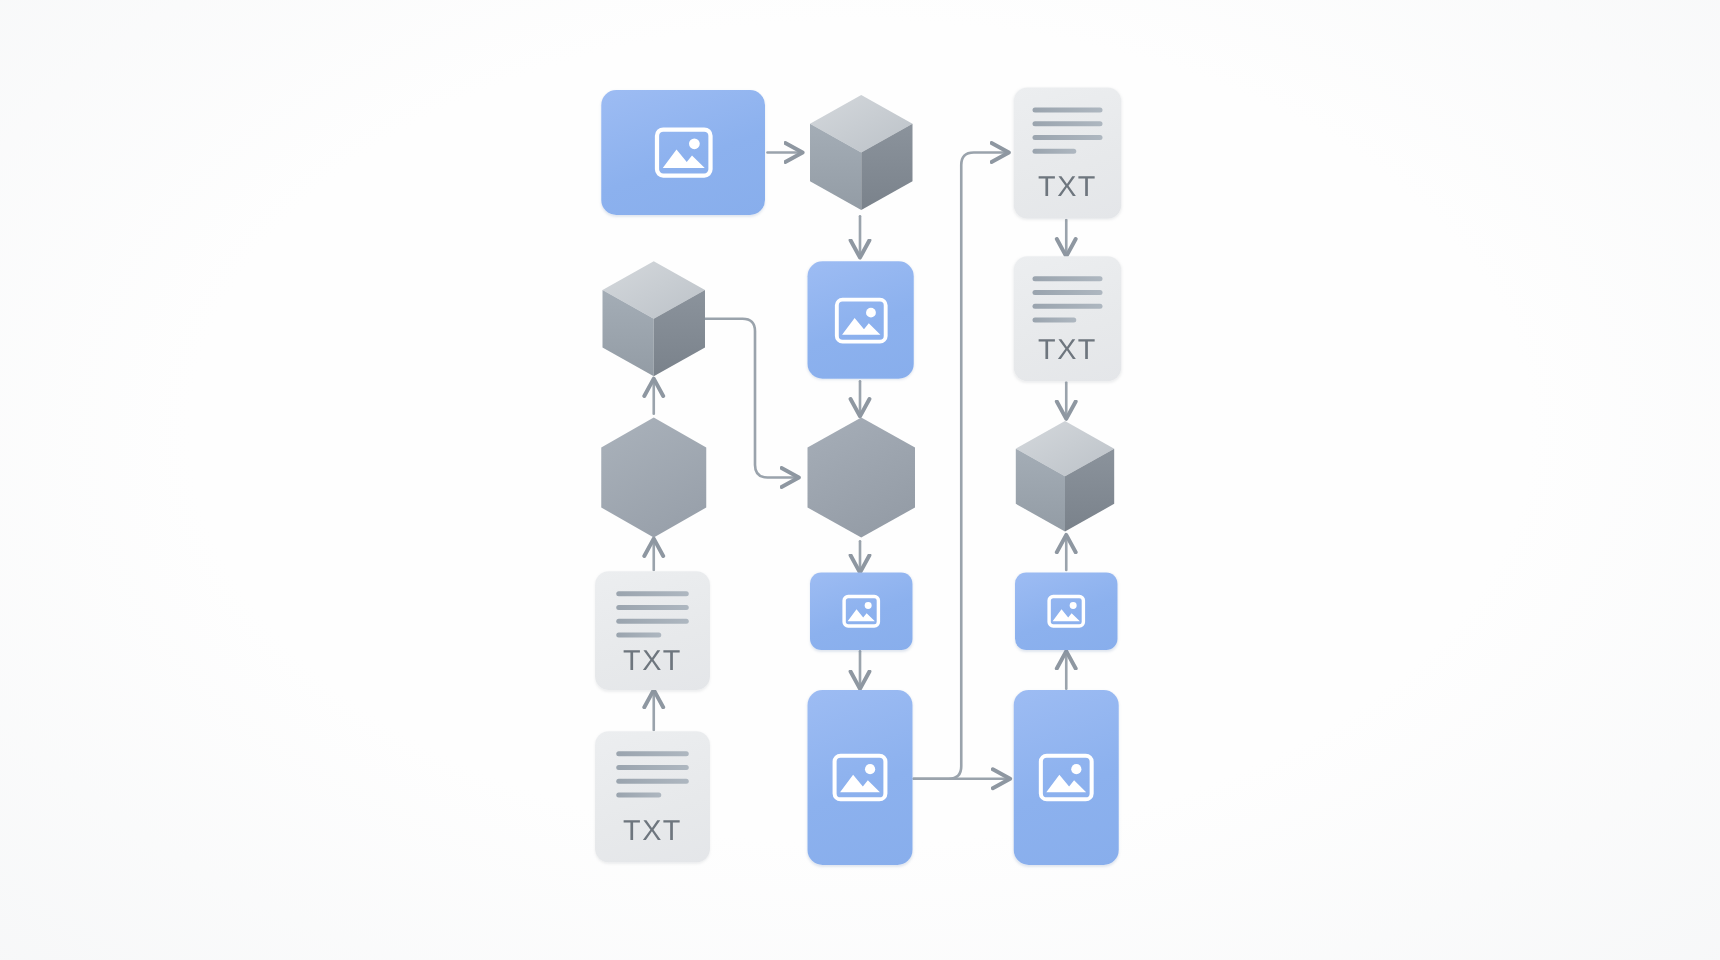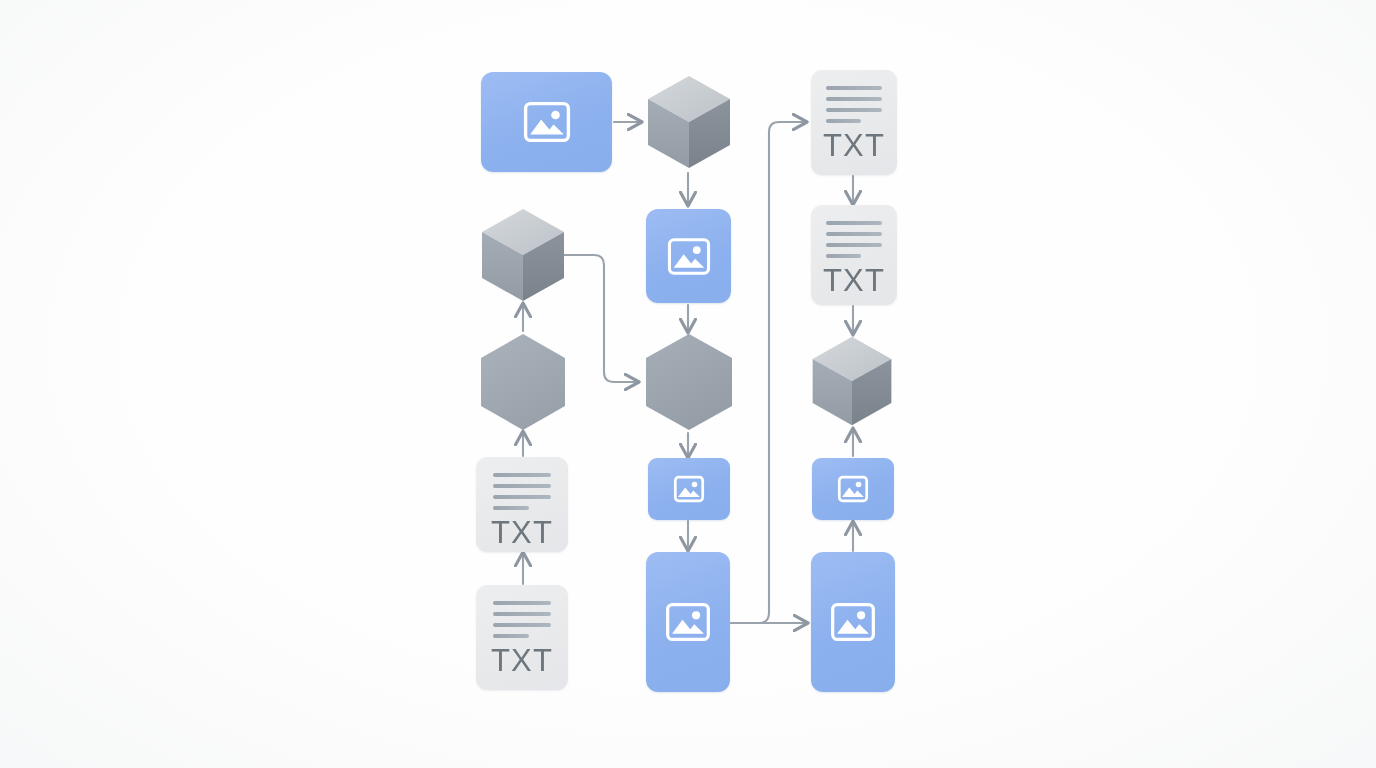--- a/index.html
+++ b/index.html
@@ -60,21 +60,21 @@
   .txt-lines .ln {
     height: 4px;
     border-radius: 2px;
     background: linear-gradient(90deg, #9aa4ae, #aeb7c0);
     margin-bottom: 7px;
   }
   .txt-lines .ln.short { width: 62%; }
   .txt-label {
     margin-top: auto;
     margin-bottom: 14px;
-    font-size: 31px;
+    font-size: 23px;
     letter-spacing: 1.2px;
     color: #6e767e;
     font-family: "Liberation Sans", sans-serif;
     line-height: 1;
     user-select: none;
     text-align: right;
   }
 
   
   .n-hex { }

